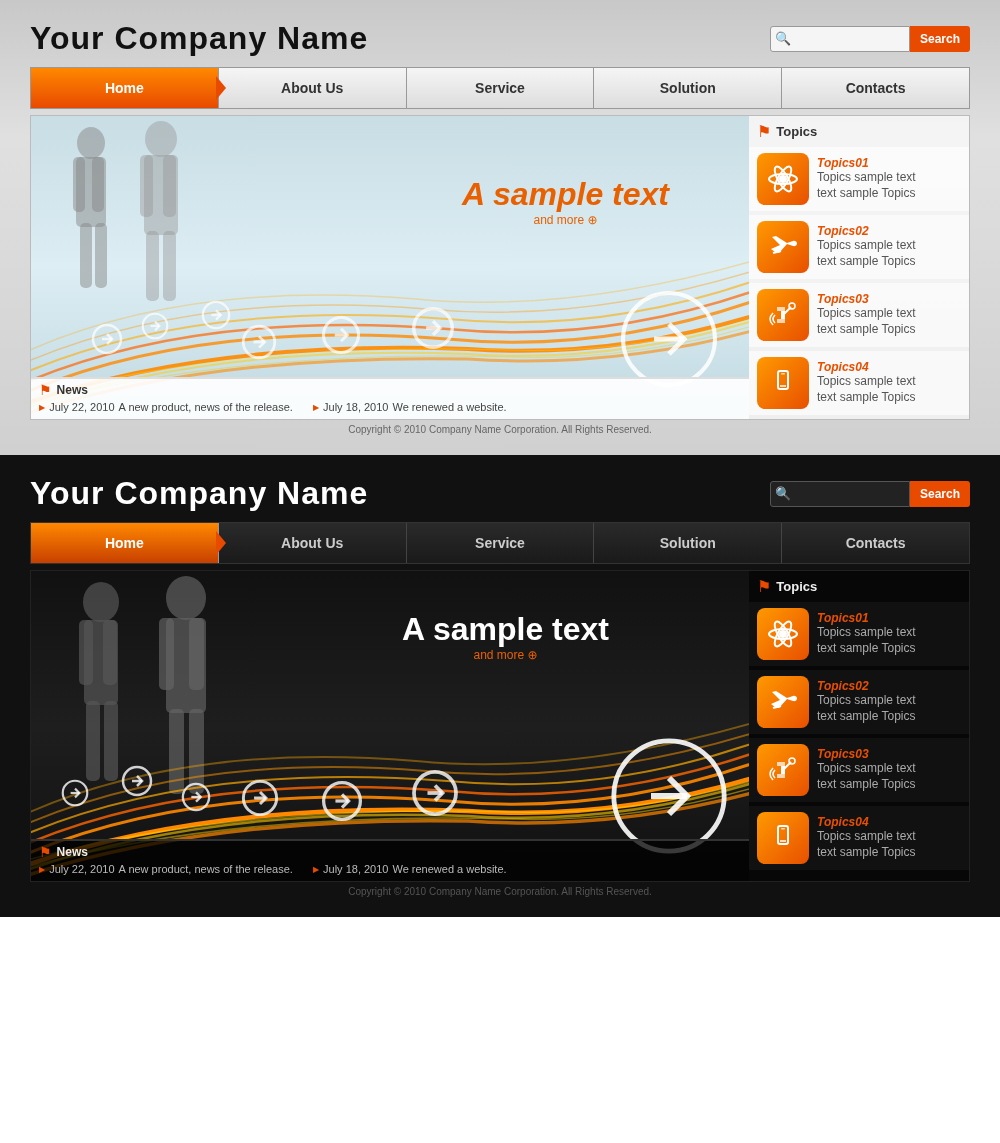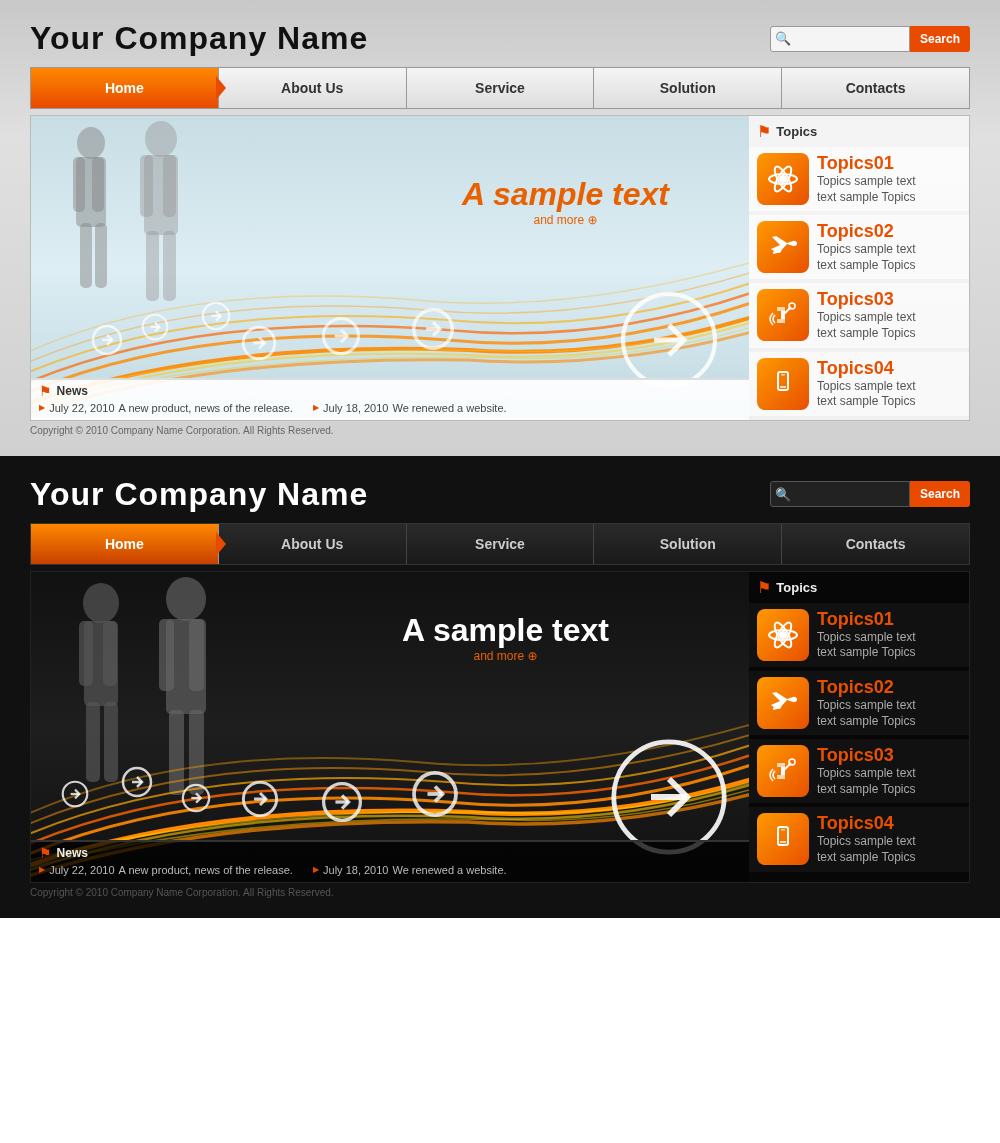--- a/index.html
+++ b/index.html
@@ -164,36 +164,37 @@
     .topic-icon-plane {
       background: linear-gradient(135deg, #ff9900, #e85000);
     }
     .topic-icon-satellite {
       background: linear-gradient(135deg, #ff9900, #e85000);
     }
     .topic-icon-phone {
       background: linear-gradient(135deg, #ff9900, #e85000);
     }
     .topic-text .topic-title {
-      font-size: 18px;
+      font-size: 12px;
       font-weight: bold;
       color: #e85000;
+      font-style: italic;
     }
     .topic-text .topic-desc {
       font-size: 12px;
       color: #555;
       line-height: 1.3;
     }
     .topic-desc-dark {
       color: #aaa !important;
     }
 
     
     .copyright {
-      text-align: left;
+      text-align: center;
       font-size: 10px;
       color: #666;
       margin-top: 4px;
     }
     .copyright-dark {
       color: #555;
     }
 
     
     .theme-wrapper {

